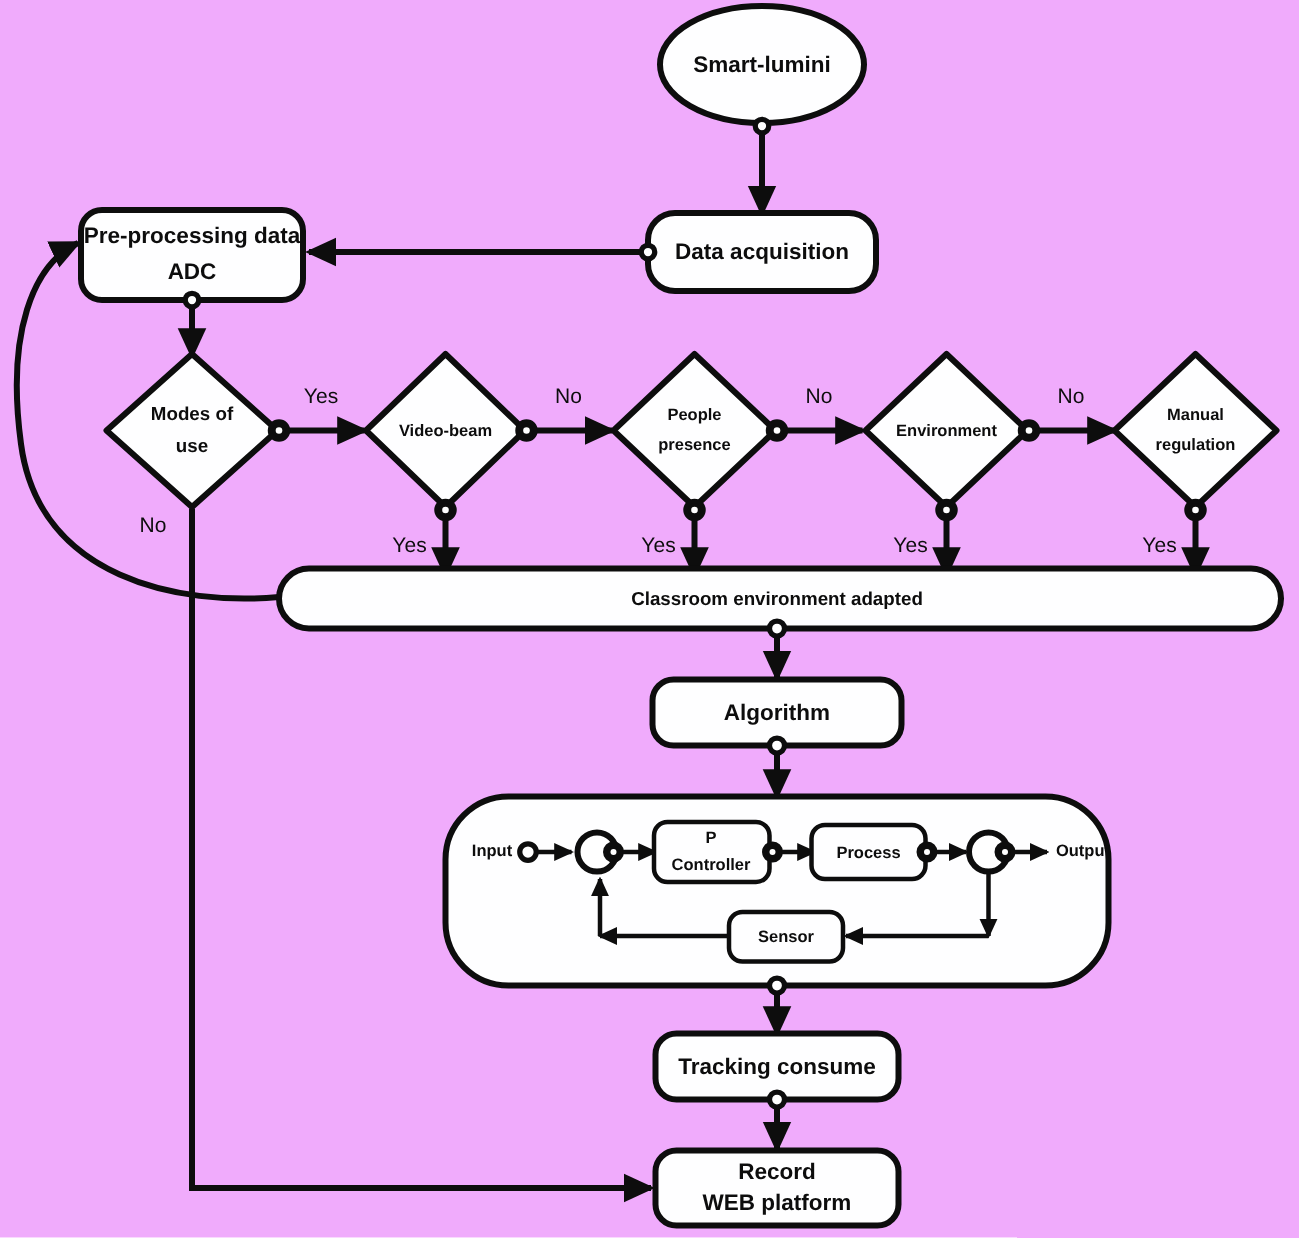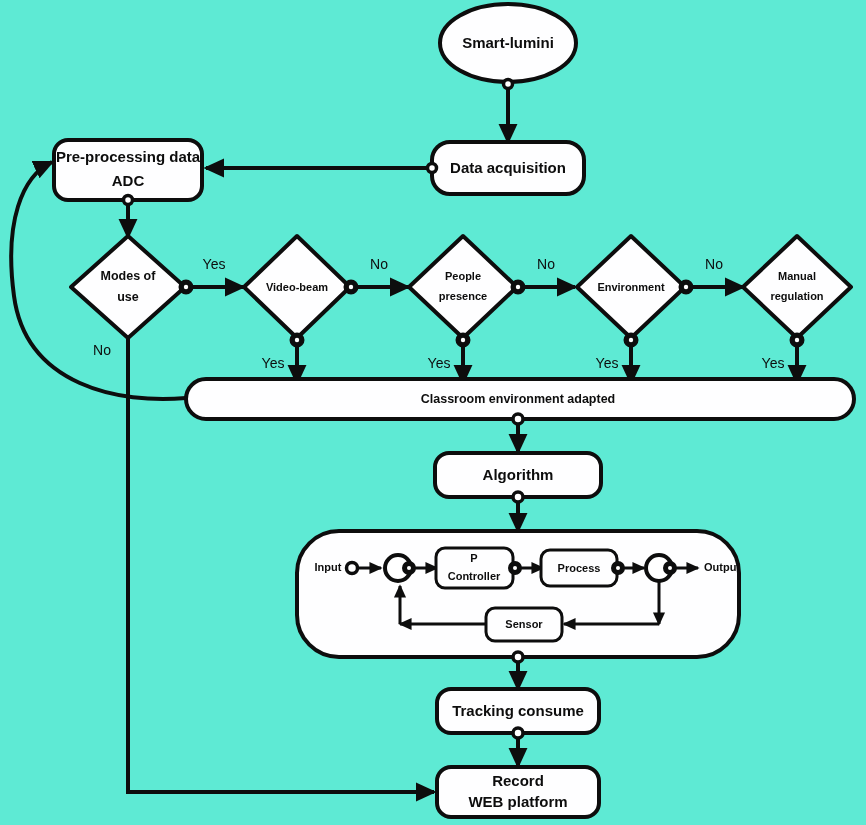--- a/index.html
+++ b/index.html
@@ -4,21 +4,21 @@
 <style>
   html, body {
     margin: 0;
     padding: 0;
     background: #ffffff;
   }
   #stage {
     position: relative;
     width: 866px;
     height: 825px;
-    background: #5eead4;
+    background: #f0abfc;
     font-family: "Liberation Sans", sans-serif;
     overflow: hidden;
   }
   svg#flow {
     position: absolute;
     top: 0; left: 0;
     width: 866px;
     height: 825px;
   }
   .node-shape {

